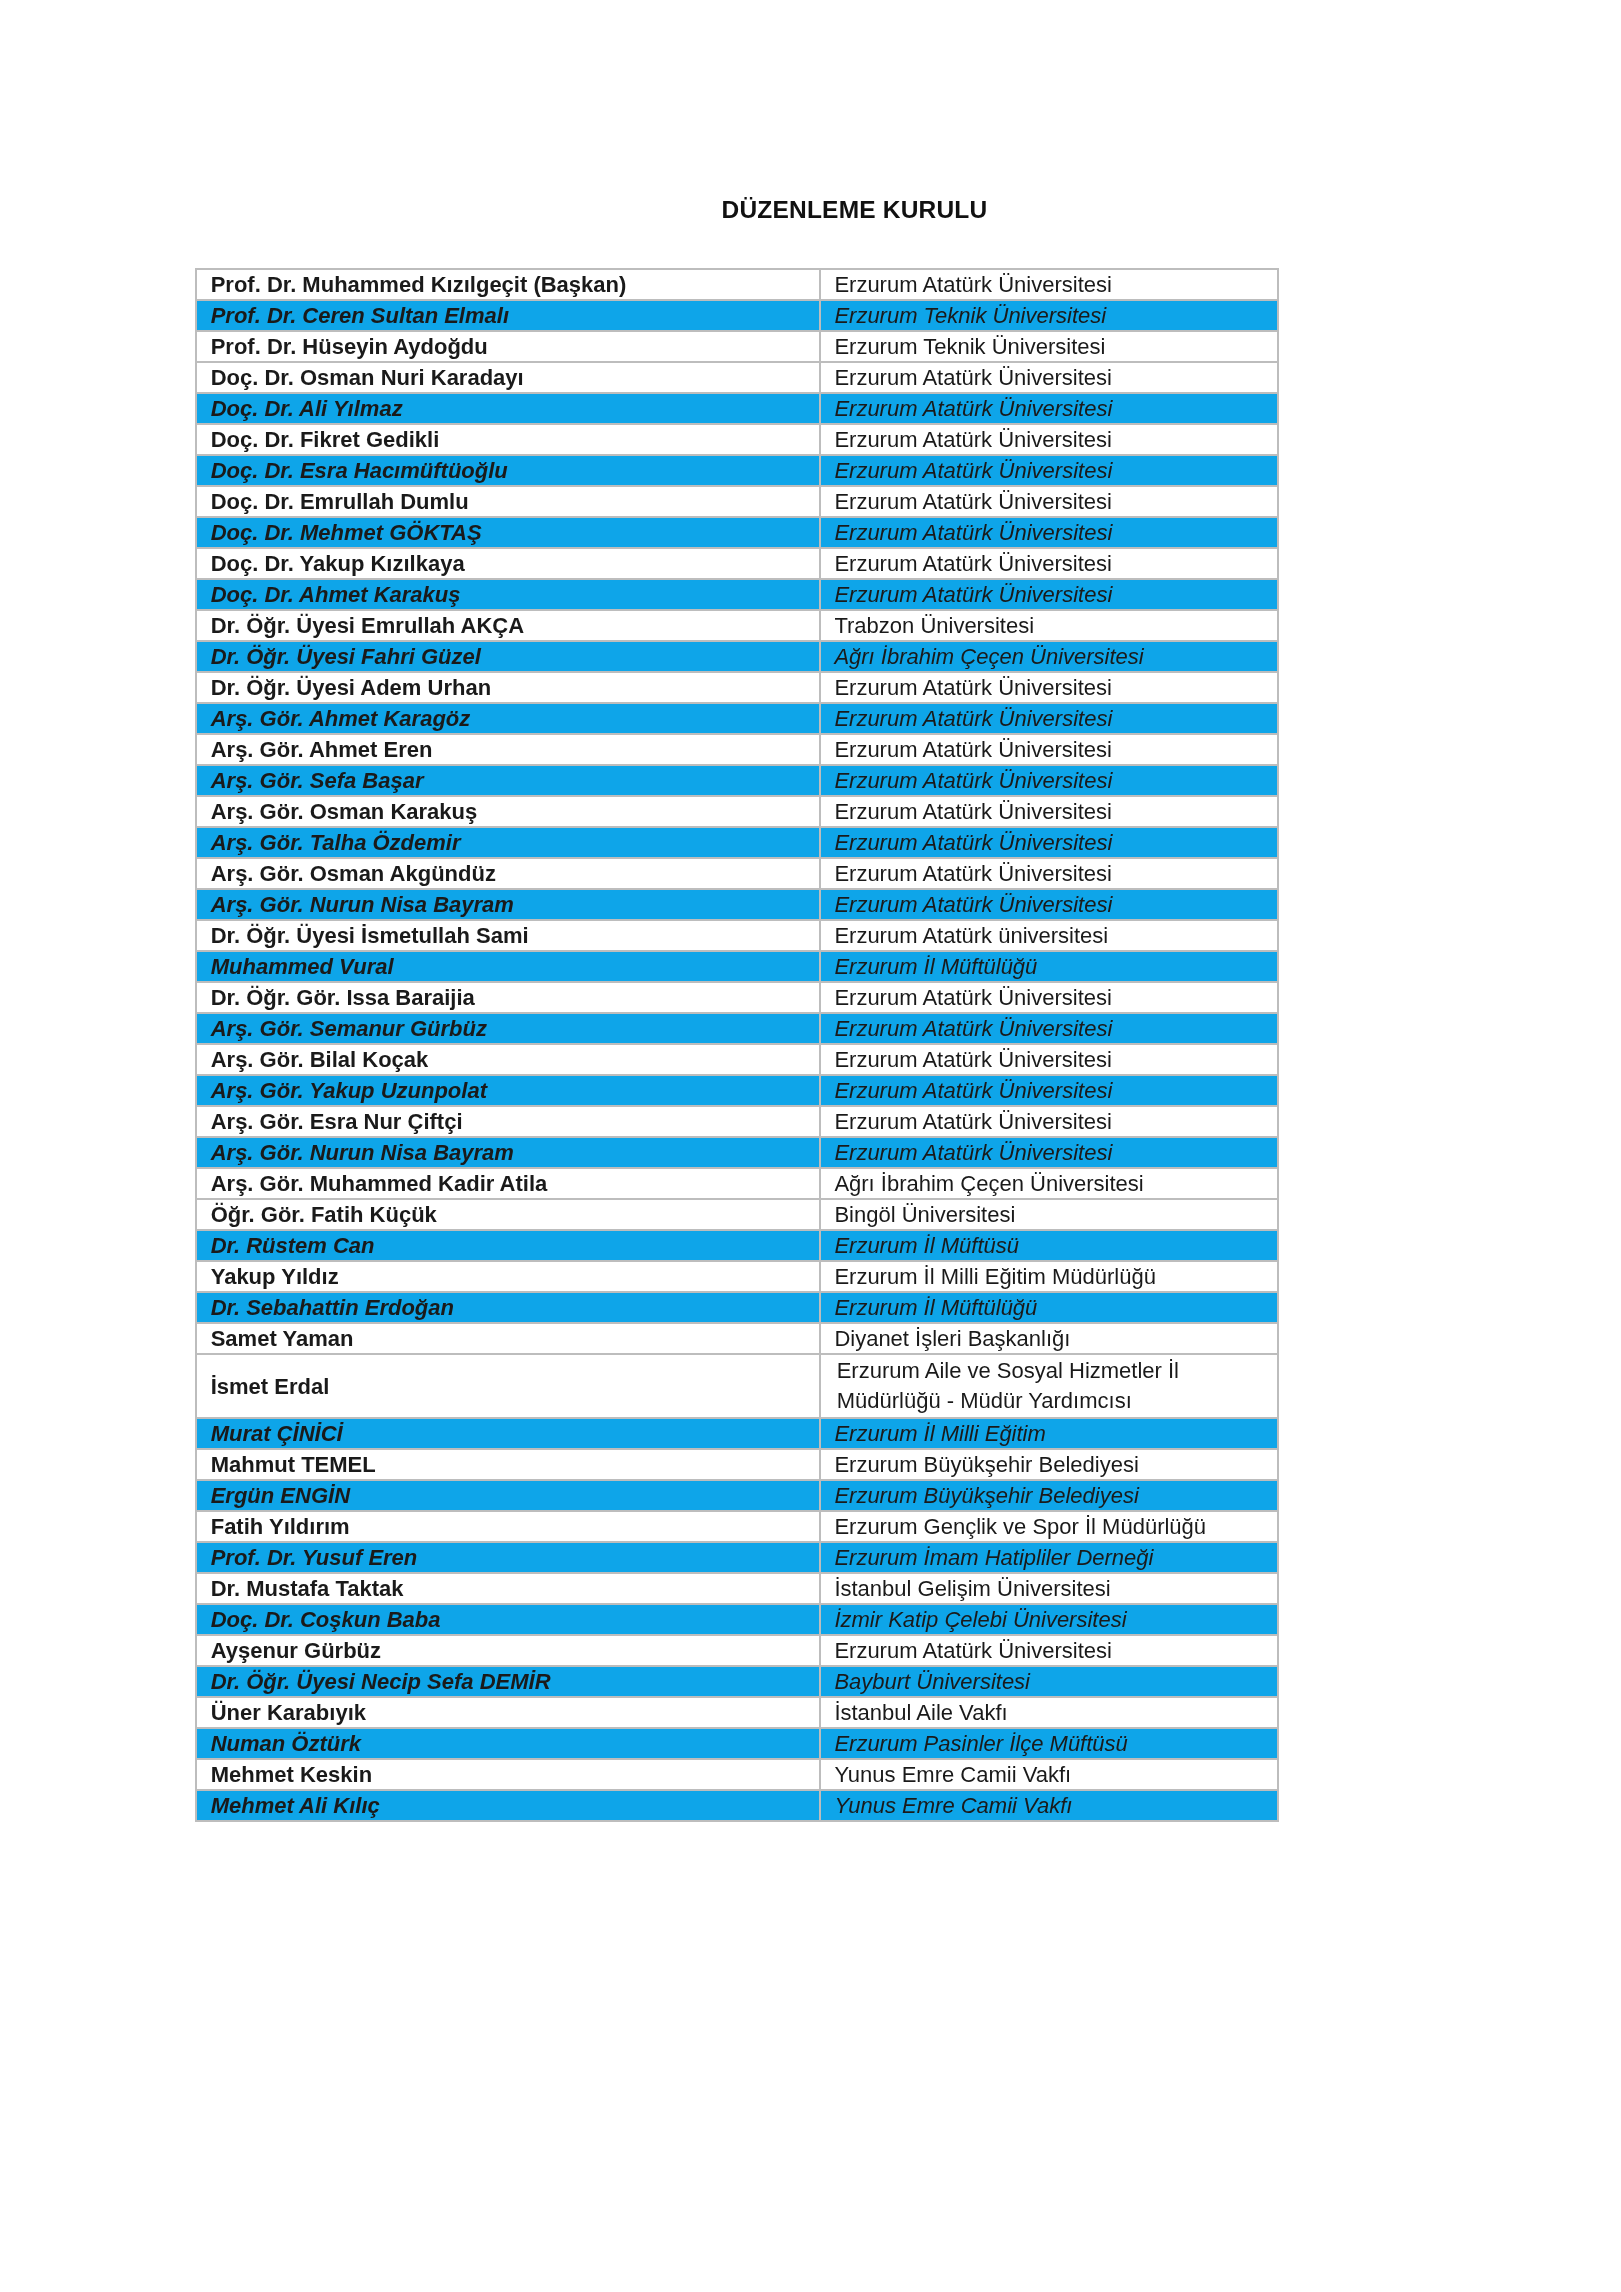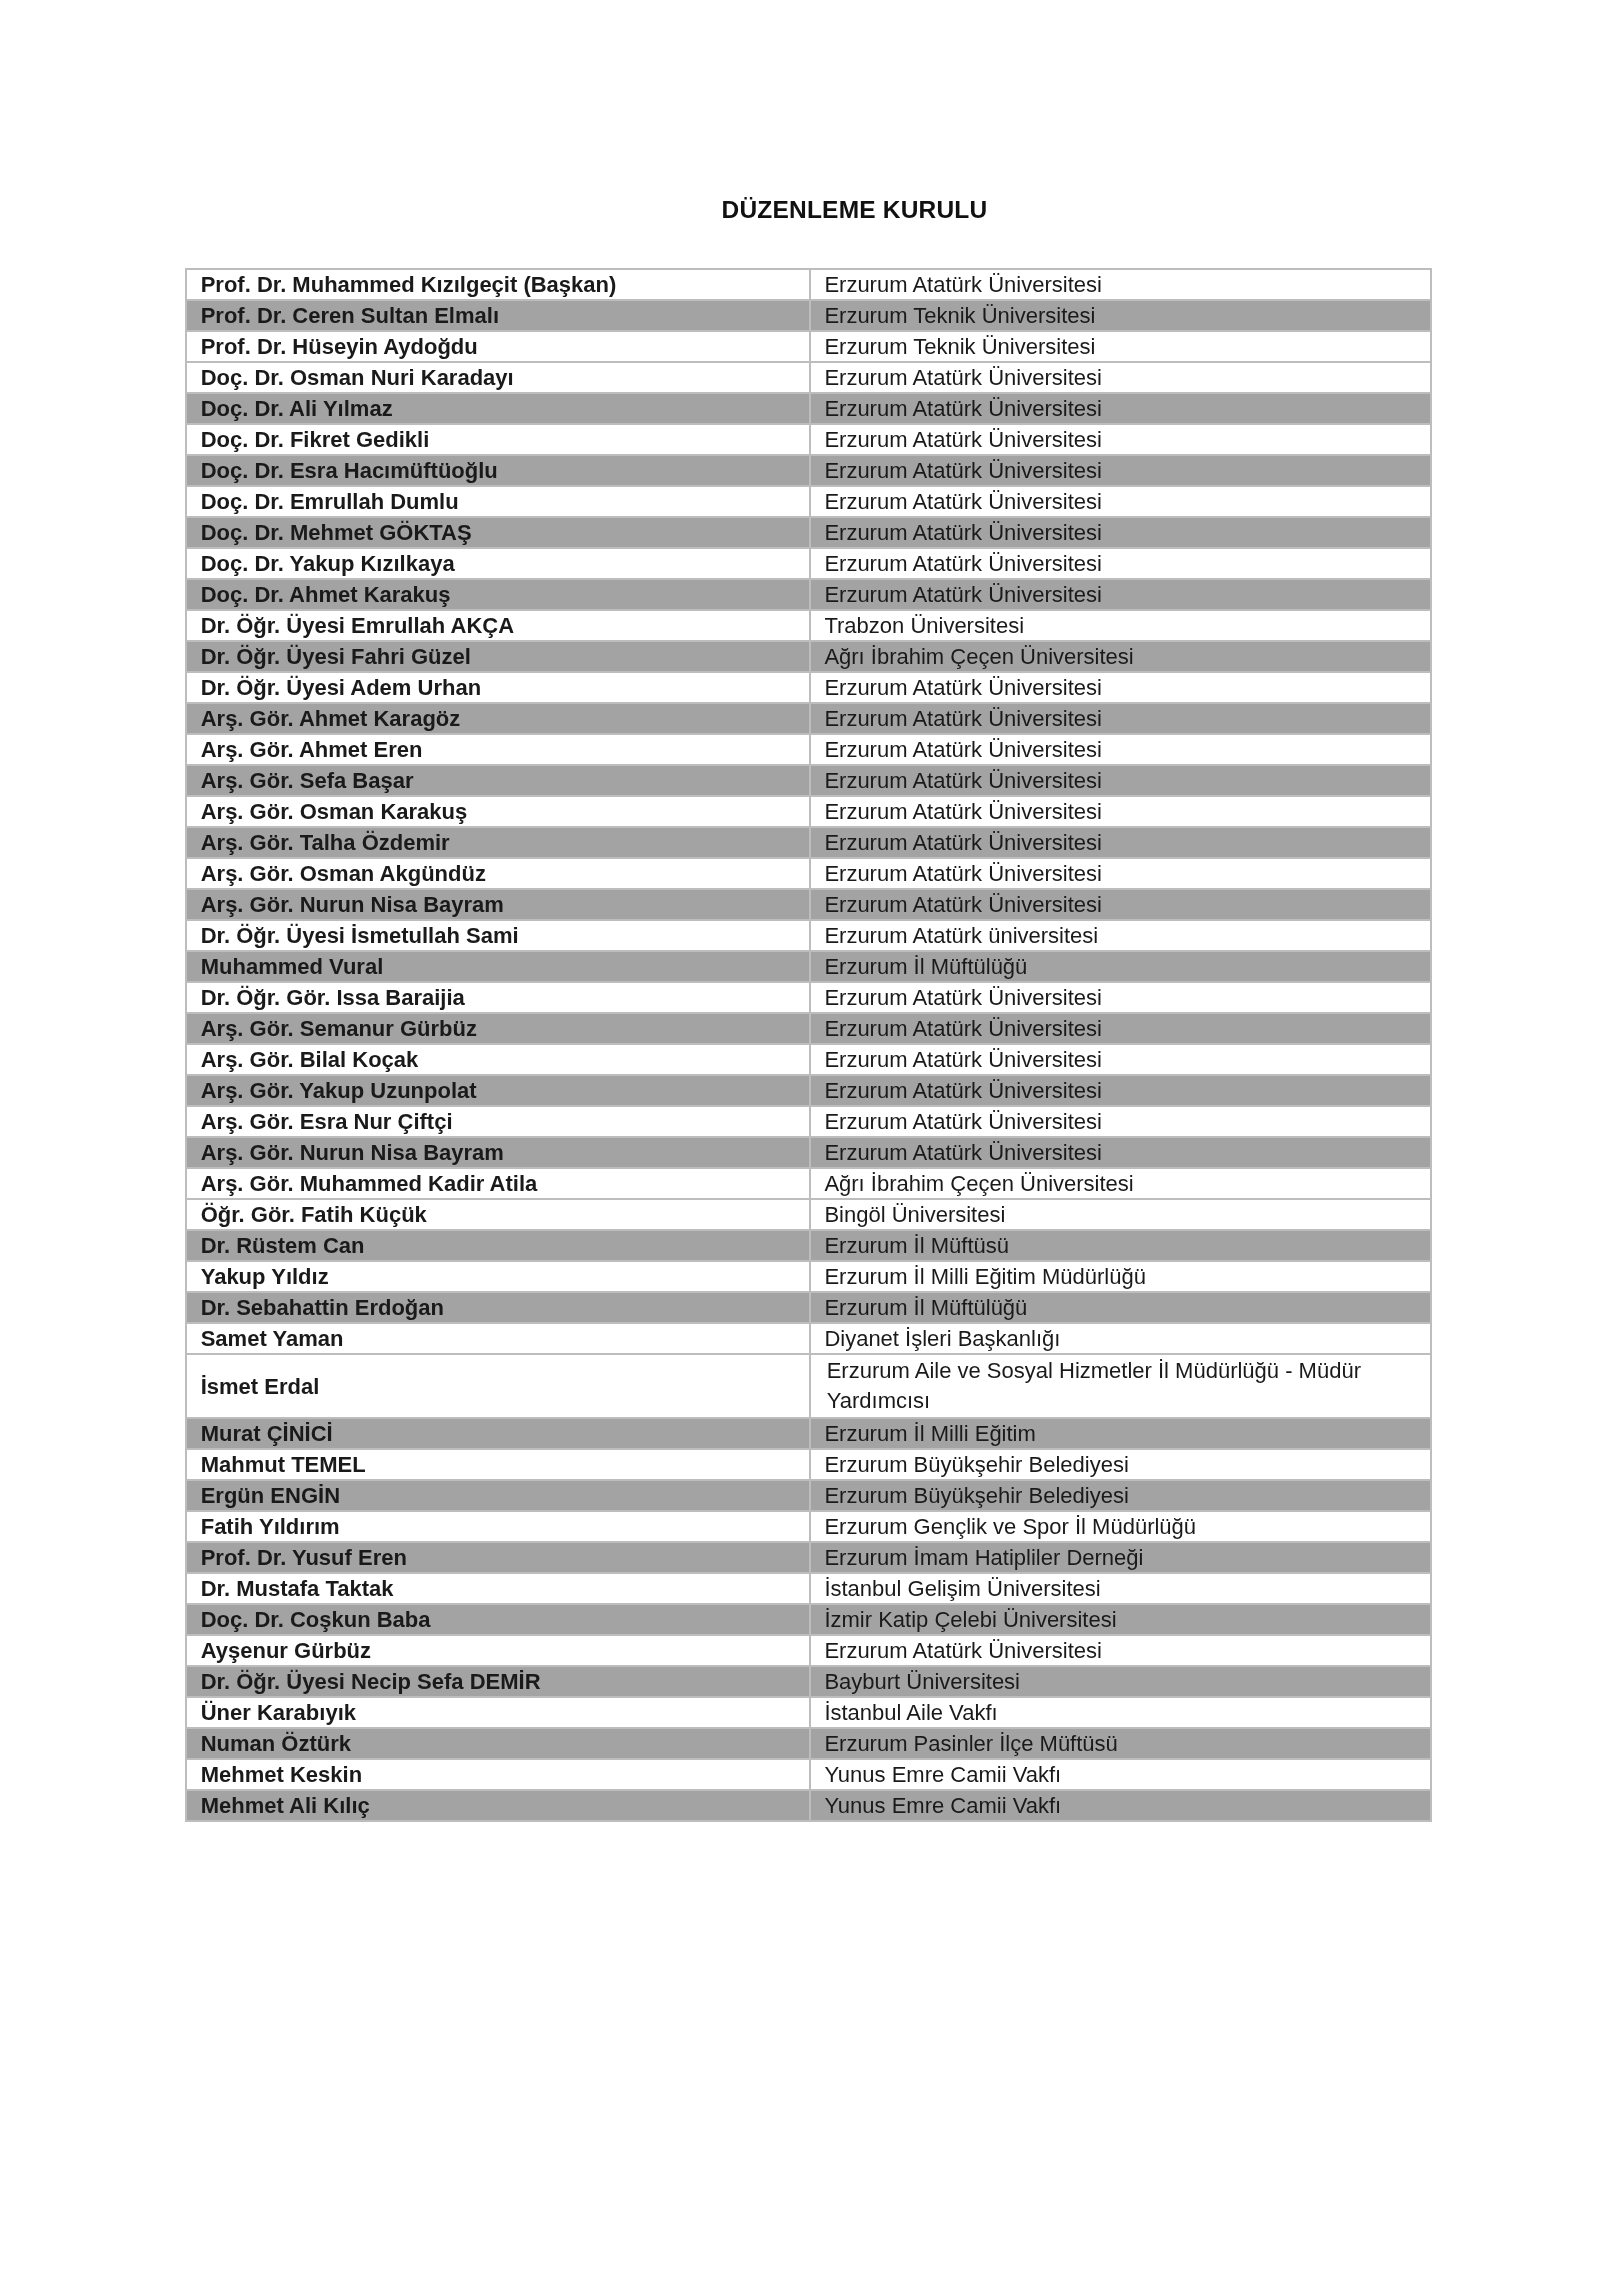--- a/index.html
+++ b/index.html
@@ -1,23 +1,23 @@
 <!DOCTYPE html>
 <html><head>
 <meta charset="utf-8">
 <style>
   html, body { margin: 0; padding: 0; background: #ffffff; }
   body { width: 1621px; height: 2293px; position: relative; font-family: "Liberation Sans", sans-serif; color: #111; }
   .title { position: absolute; top: 196px; left: 0; width: 1621px; text-align: center; font-size: 24.5px; font-weight: bold; letter-spacing: 0.2px; margin-left: 44px; }
-  table.committee { position: absolute; top: 268px; left: 185px; width: 1247px; border-collapse: collapse; border: 2px solid #bdbdbd; table-layout: fixed; }
+  table.committee { position: absolute; top: 268px; left: 195px; width: 1084px; border-collapse: collapse; border: 2px solid #bdbdbd; table-layout: fixed; }
   table.committee td { border: 2px solid #bdbdbd; padding: 0 0 0 13.7px; height: 29px; font-size: 22px; line-height: 29px; vertical-align: middle; white-space: nowrap; }
   table.committee td.name { width: 608px; font-weight: bold; color: #1a1a1a; }
   table.committee td.inst { font-weight: normal; color: #1a1a1a; }
   table.committee td.inst.wrap { white-space: normal; line-height: 30px; padding-top: 1px; padding-bottom: 1px; padding-left: 16px; }
-  table.committee tr.shaded td { background: #a3a3a3; }
+  table.committee tr.shaded td { background: #0ea5e9; font-style: italic; }
 </style>
 </head>
 <body>
 
 <div class="title">DÜZENLEME KURULU</div>
 
 <table class="committee">
   <tbody id="committee-body">
       <tr>
         <td class="name">Prof. Dr. Muhammed Kızılgeçit (Başkan)</td>

